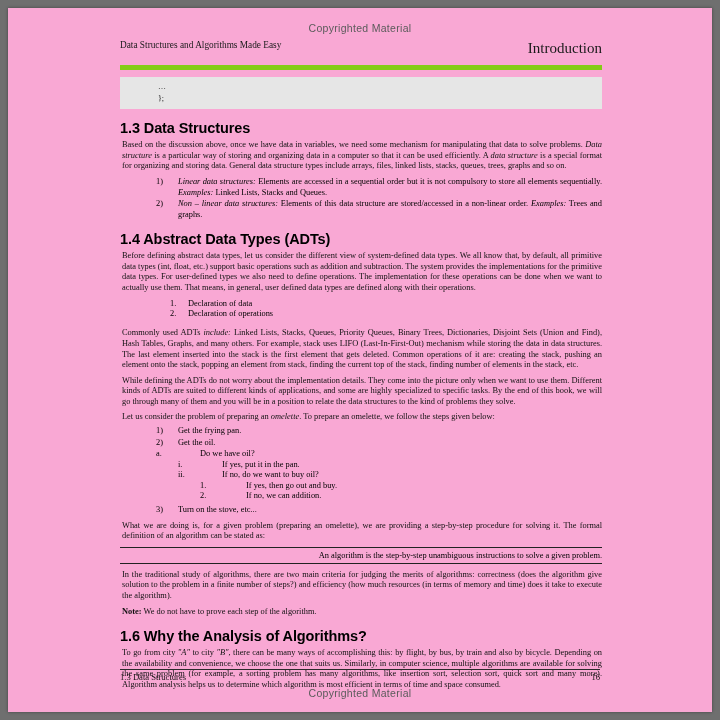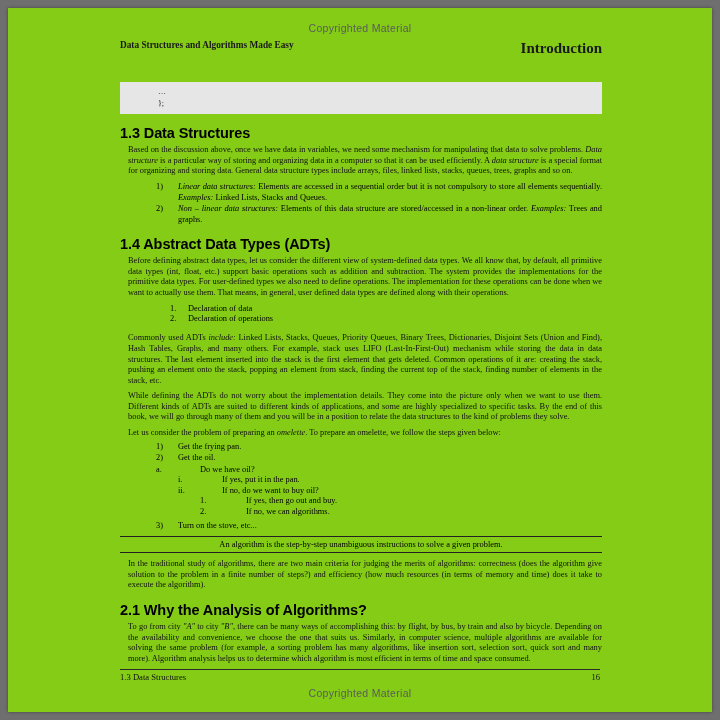--- a/index.html
+++ b/index.html
@@ -12,21 +12,21 @@
     background: #6f6f6f;
     font-family: "Liberation Serif", serif;
     overflow: hidden;
   }
   .page {
     position: absolute;
     left: 8px;
     top: 8px;
     width: 704px;
     height: 704px;
-    background: #84cc16;
+    background: #f9a8d4;
     box-shadow: 0 0 3px rgba(0,0,0,0.4);
     overflow: hidden;
   }
   .watermark-top {
     position: absolute;
     top: 14px;
     left: 0;
     width: 100%;
     text-align: center;
     font-family: "Liberation Sans", sans-serif;
@@ -49,23 +49,22 @@
     position: absolute;
     left: 112px;
     top: 32px;
     width: 482px;
   }
   .runhead {
     display: flex;
     justify-content: space-between;
     font-size: 9.3px;
     color: #1a1a1a;
-    padding-bottom: 16px;
-    border-bottom: 2px solid #84cc16;
-    font-weight: bold;
+    padding-bottom: 8px;
+    border-bottom: 5px solid #84cc16;
   }
   .runhead .left { font-size: 9.3px; }
   .runhead .right { font-size: 15px; }
 
   .codebox {
     margin-top: 7px;
     background: #e6e6e6;
     padding: 4px 6px 5px 38px;
     font-family: "Liberation Serif", serif;
     font-size: 8px;
@@ -79,21 +78,21 @@
     font-family: "Liberation Sans", sans-serif;
     font-size: 14.5px;
     font-weight: bold;
     color: #000;
     margin: 11px 0 4px 0;
     letter-spacing: -0.1px;
   }
   p.body {
     font-size: 8.4px;
     line-height: 1.26;
-    margin: 0 0 5px 8px;
+    margin: 0 0 5px 2px;
     text-align: justify;
     color: #111;
   }
   p.tight { margin-bottom: 3px; }
   i, em { font-style: italic; }
   b, strong { font-weight: bold; }
 
   ol.numlist {
     margin: 0 0 5px 0;
     padding-left: 58px;
@@ -149,21 +148,21 @@
     position: relative;
     padding-left: 24px;
   }
   .sub-1 .marker {
     position: absolute;
     left: 2px;
   }
   .rulebox {
     border-top: 1px solid #222;
     border-bottom: 1px solid #222;
-    text-align: center;
+    text-align: right;
     font-size: 8.4px;
     padding: 3px 0 3px 0;
     margin: 5px 0 6px 0;
   }
   .footer {
     position: absolute;
     left: 112px;
     right: 112px;
     bottom: 30px;
     display: flex;
@@ -223,34 +222,36 @@
 
     <p class="body tight"><span>Let us consider the problem of preparing an </span><em>omelette</em><span>. To prepare an omelette, we follow the steps given below:</span></p>
 
     <ol class="numlist">
       <li><span class="marker">1)</span><span>Get the frying pan.</span></li>
       <li><span class="marker">2)</span><span>Get the oil.</span>
         <div class="sub-a"><span class="marker">a.</span><span>Do we have oil?</span>
           <div class="sub-i"><span class="marker">i.</span><span>If yes, put it in the pan.</span></div>
           <div class="sub-i"><span class="marker">ii.</span><span>If no, do we want to buy oil?</span>
             <div class="sub-1"><span class="marker">1.</span><span>If yes, then go out and buy.</span></div>
-            <div class="sub-1"><span class="marker">2.</span><span>If no, we can algorithms.</span></div>
+            <div class="sub-1"><span class="marker">2.</span><span>If no, we can addition.</span></div>
           </div>
         </div>
       </li>
       <li style="margin-top:3px;"><span class="marker">3)</span><span>Turn on the stove, etc...</span></li>
     </ol>
 
+    <p class="body tight">What we are doing is, for a given problem (preparing an omelette), we are providing a step-by-step procedure for solving it. The formal definition of an algorithm can be stated as:</p>
 
     <div class="rulebox">An algorithm is the step-by-step unambiguous instructions to solve a given problem.</div>
 
     <p class="body">In the traditional study of algorithms, there are two main criteria for judging the merits of algorithms: correctness (does the algorithm give solution to the problem in a finite number of steps?) and efficiency (how much resources (in terms of memory and time) does it take to execute the algorithm).</p>
 
-
-    <h2 class="sec">2.1 Why the Analysis of Algorithms?</h2>
+    <p class="body"><strong>Note:</strong><span> We do not have to prove each step of the algorithm.</span></p>
+
+    <h2 class="sec">1.6 Why the Analysis of Algorithms?</h2>
 
     <p class="body"><span>To go from city </span><em>"A"</em><span> to city </span><em>"B"</em><span>, there can be many ways of accomplishing this: by flight, by bus, by train and also by bicycle. Depending on the availability and convenience, we choose the one that suits us. Similarly, in computer science, multiple algorithms are available for solving the same problem (for example, a sorting problem has many algorithms, like insertion sort, selection sort, quick sort and many more). Algorithm analysis helps us to determine which algorithm is most efficient in terms of time and space consumed.</span></p>
 
   </div>
 
   <div class="footer">
     <div>1.3 Data Structures</div>
     <div>16</div>
   </div>
 

